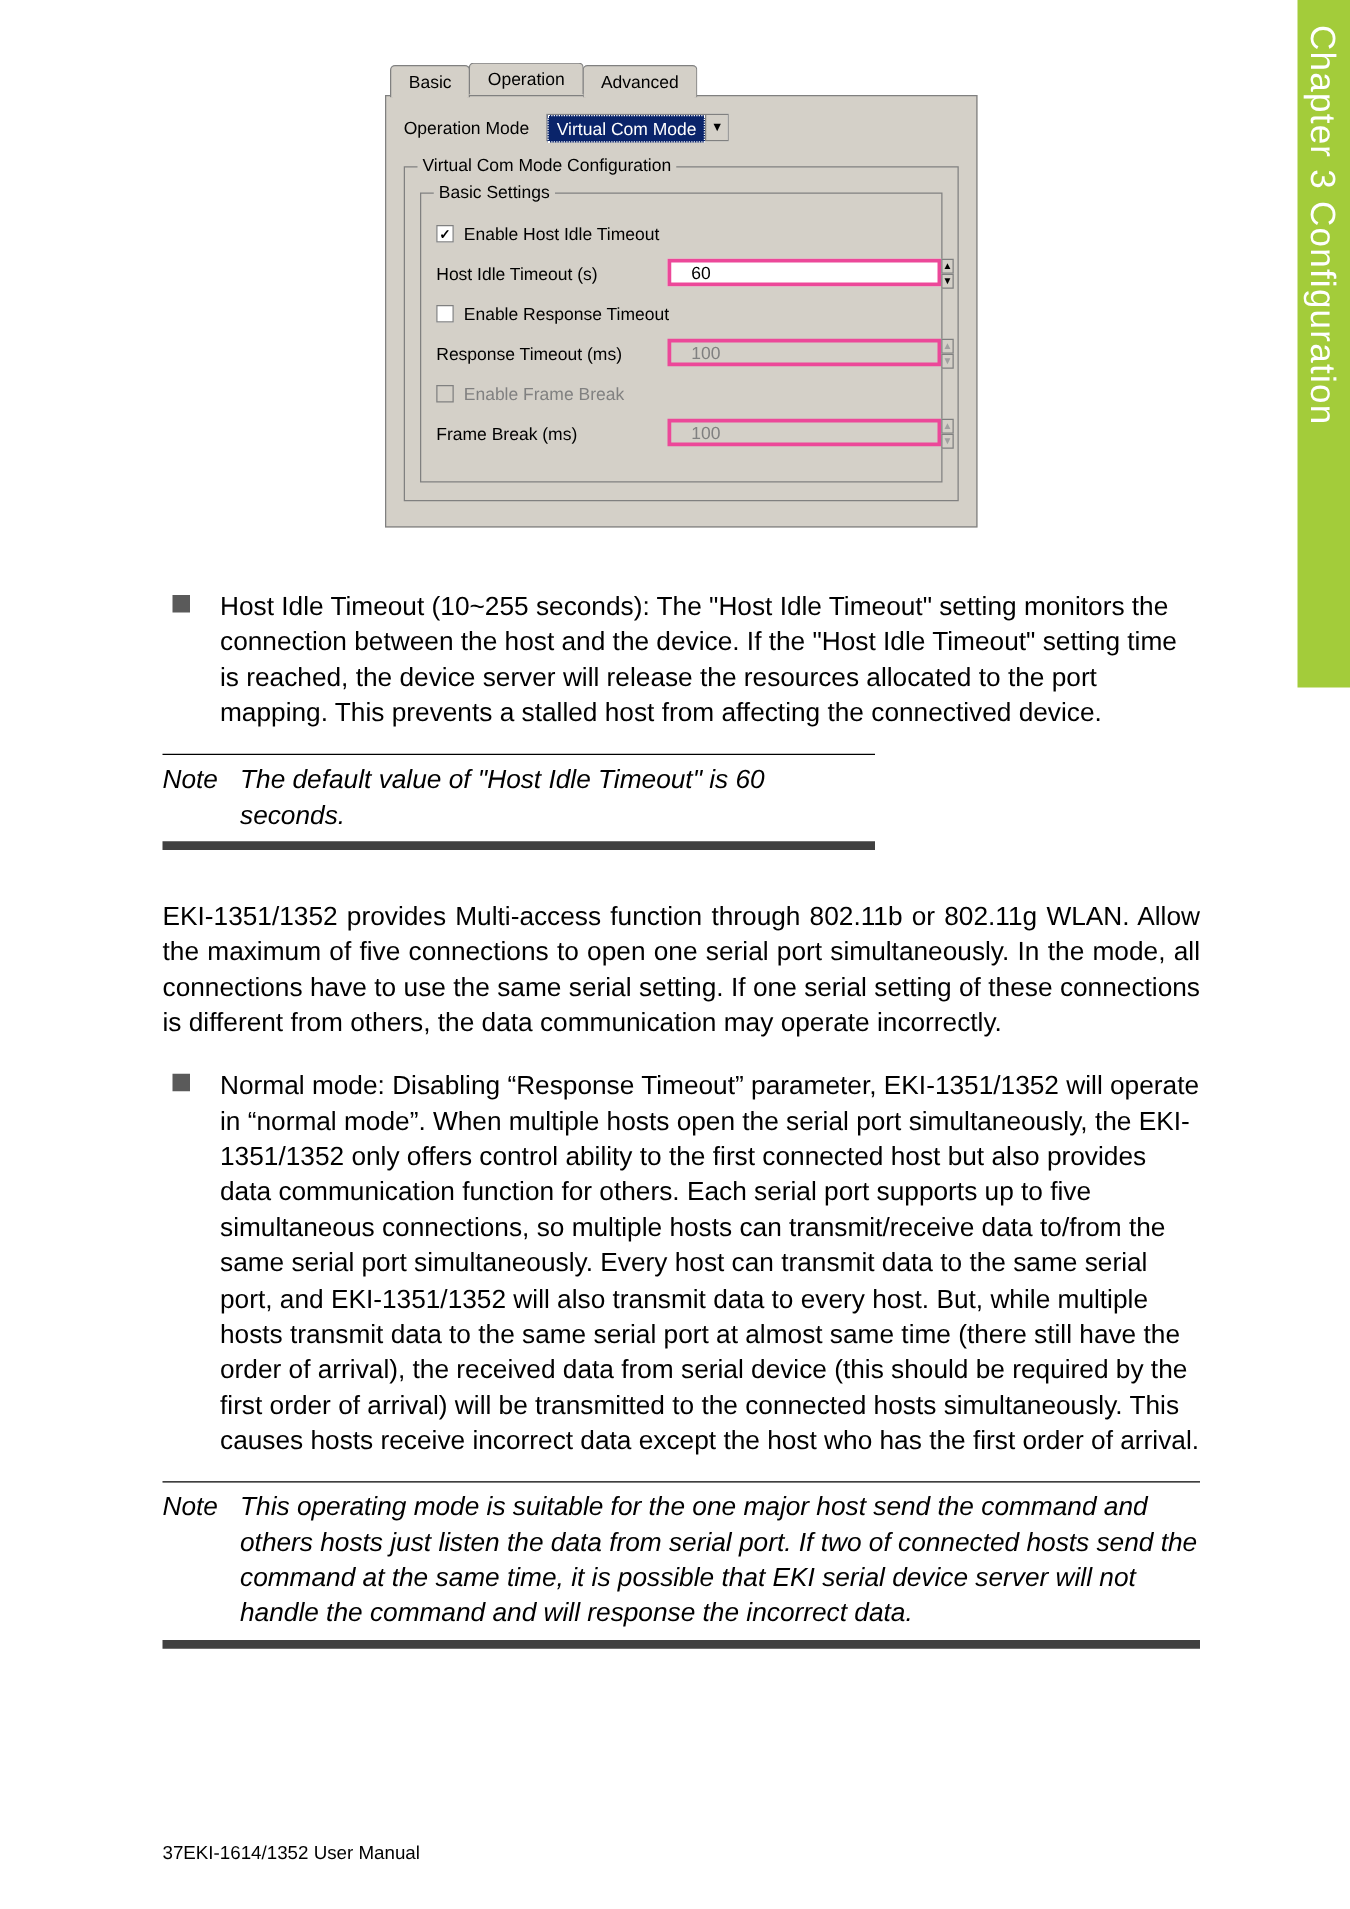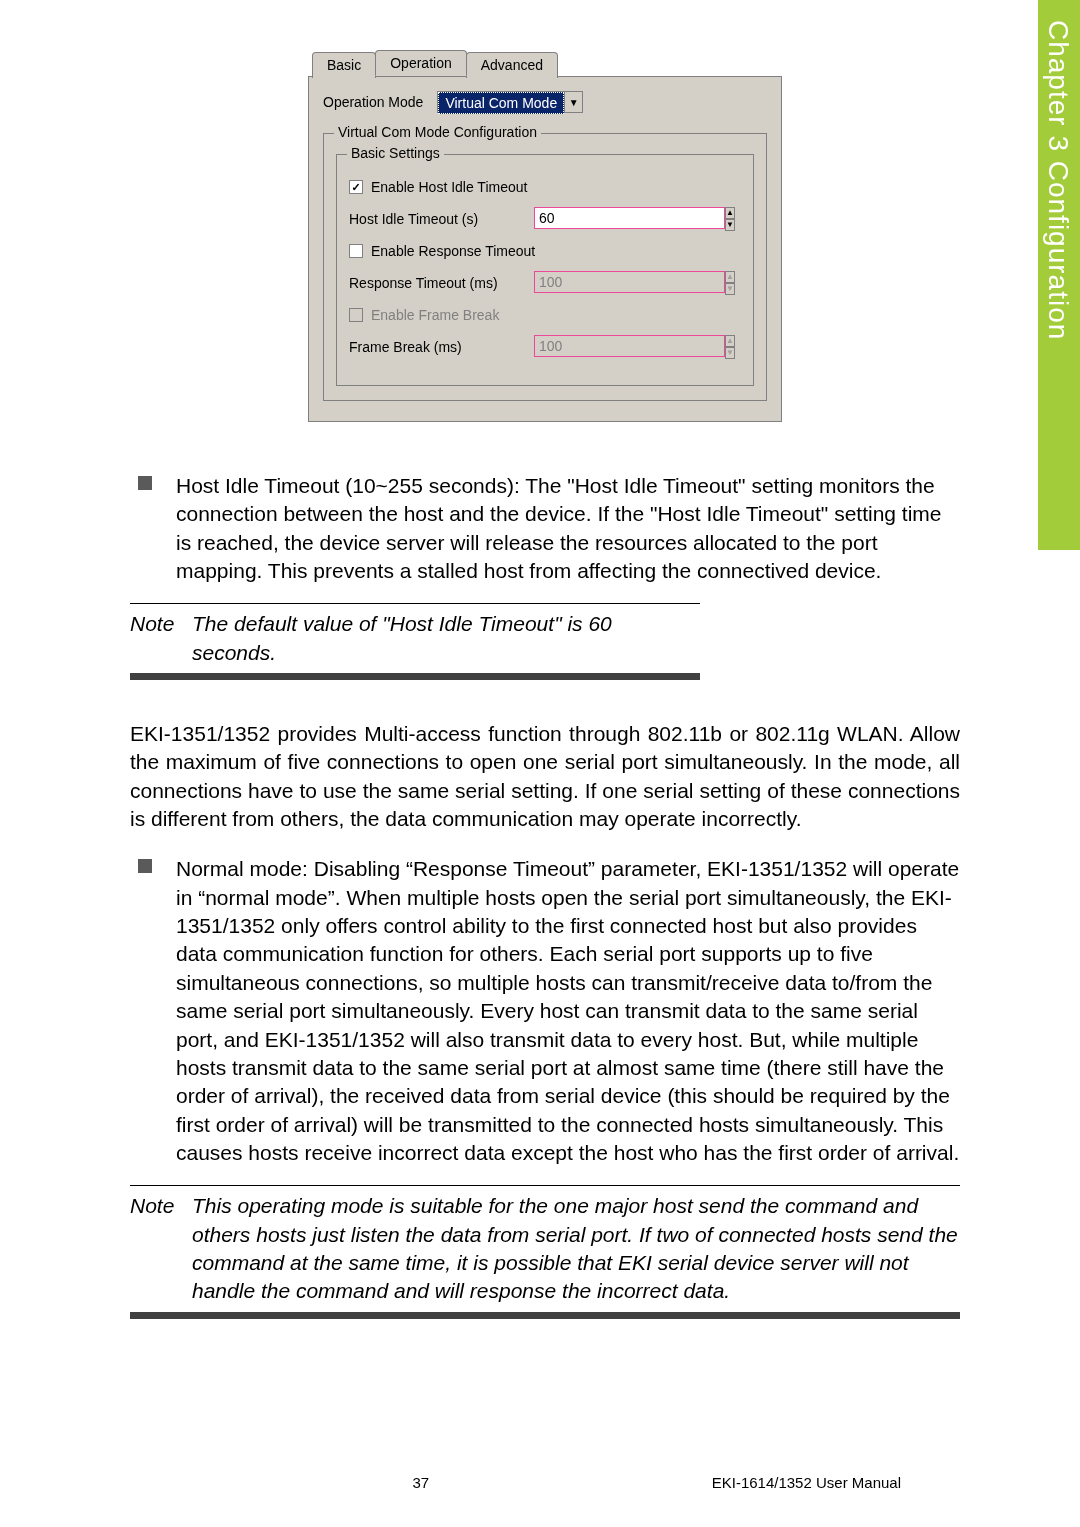--- a/index.html
+++ b/index.html
@@ -137,22 +137,22 @@
   margin: 12px 0;
 }
 .input-row .lbl { width: 185px; }
 .spin {
   display: flex;
   width: 170px;
 }
 .spin input {
   flex: 1;
   height: 22px;
-  border: 1px solid #ec4899;
-  padding: 2px 4px;
+  border: 3px solid #ec4899;
+  padding: 2px 16px;
   font-family: inherit;
   font-size: 14px;
 }
 .spin input.disabled { background: #d4d0c8; color: #808080; }
 .spin .btns {
   width: 18px;
   display: flex;
   flex-direction: column;
 }
 .spin .btns div {
@@ -196,21 +196,21 @@
   flex-shrink: 0;
 }
 .note-txt { flex: 1; }
 .footer {
   position: absolute;
   bottom: 36px;
   left: 0;
   width: 1021px;
   padding: 0 120px 0 130px;
   display: flex;
-  justify-content: space-between;
+  justify-content: flex-start;
   font-size: 15px;
 }
 </style>
 </head>
 <body>
 
 <div class="side-tab">
   <div class="side-tab-text">Chapter 3  Configuration</div>
 </div>
 

